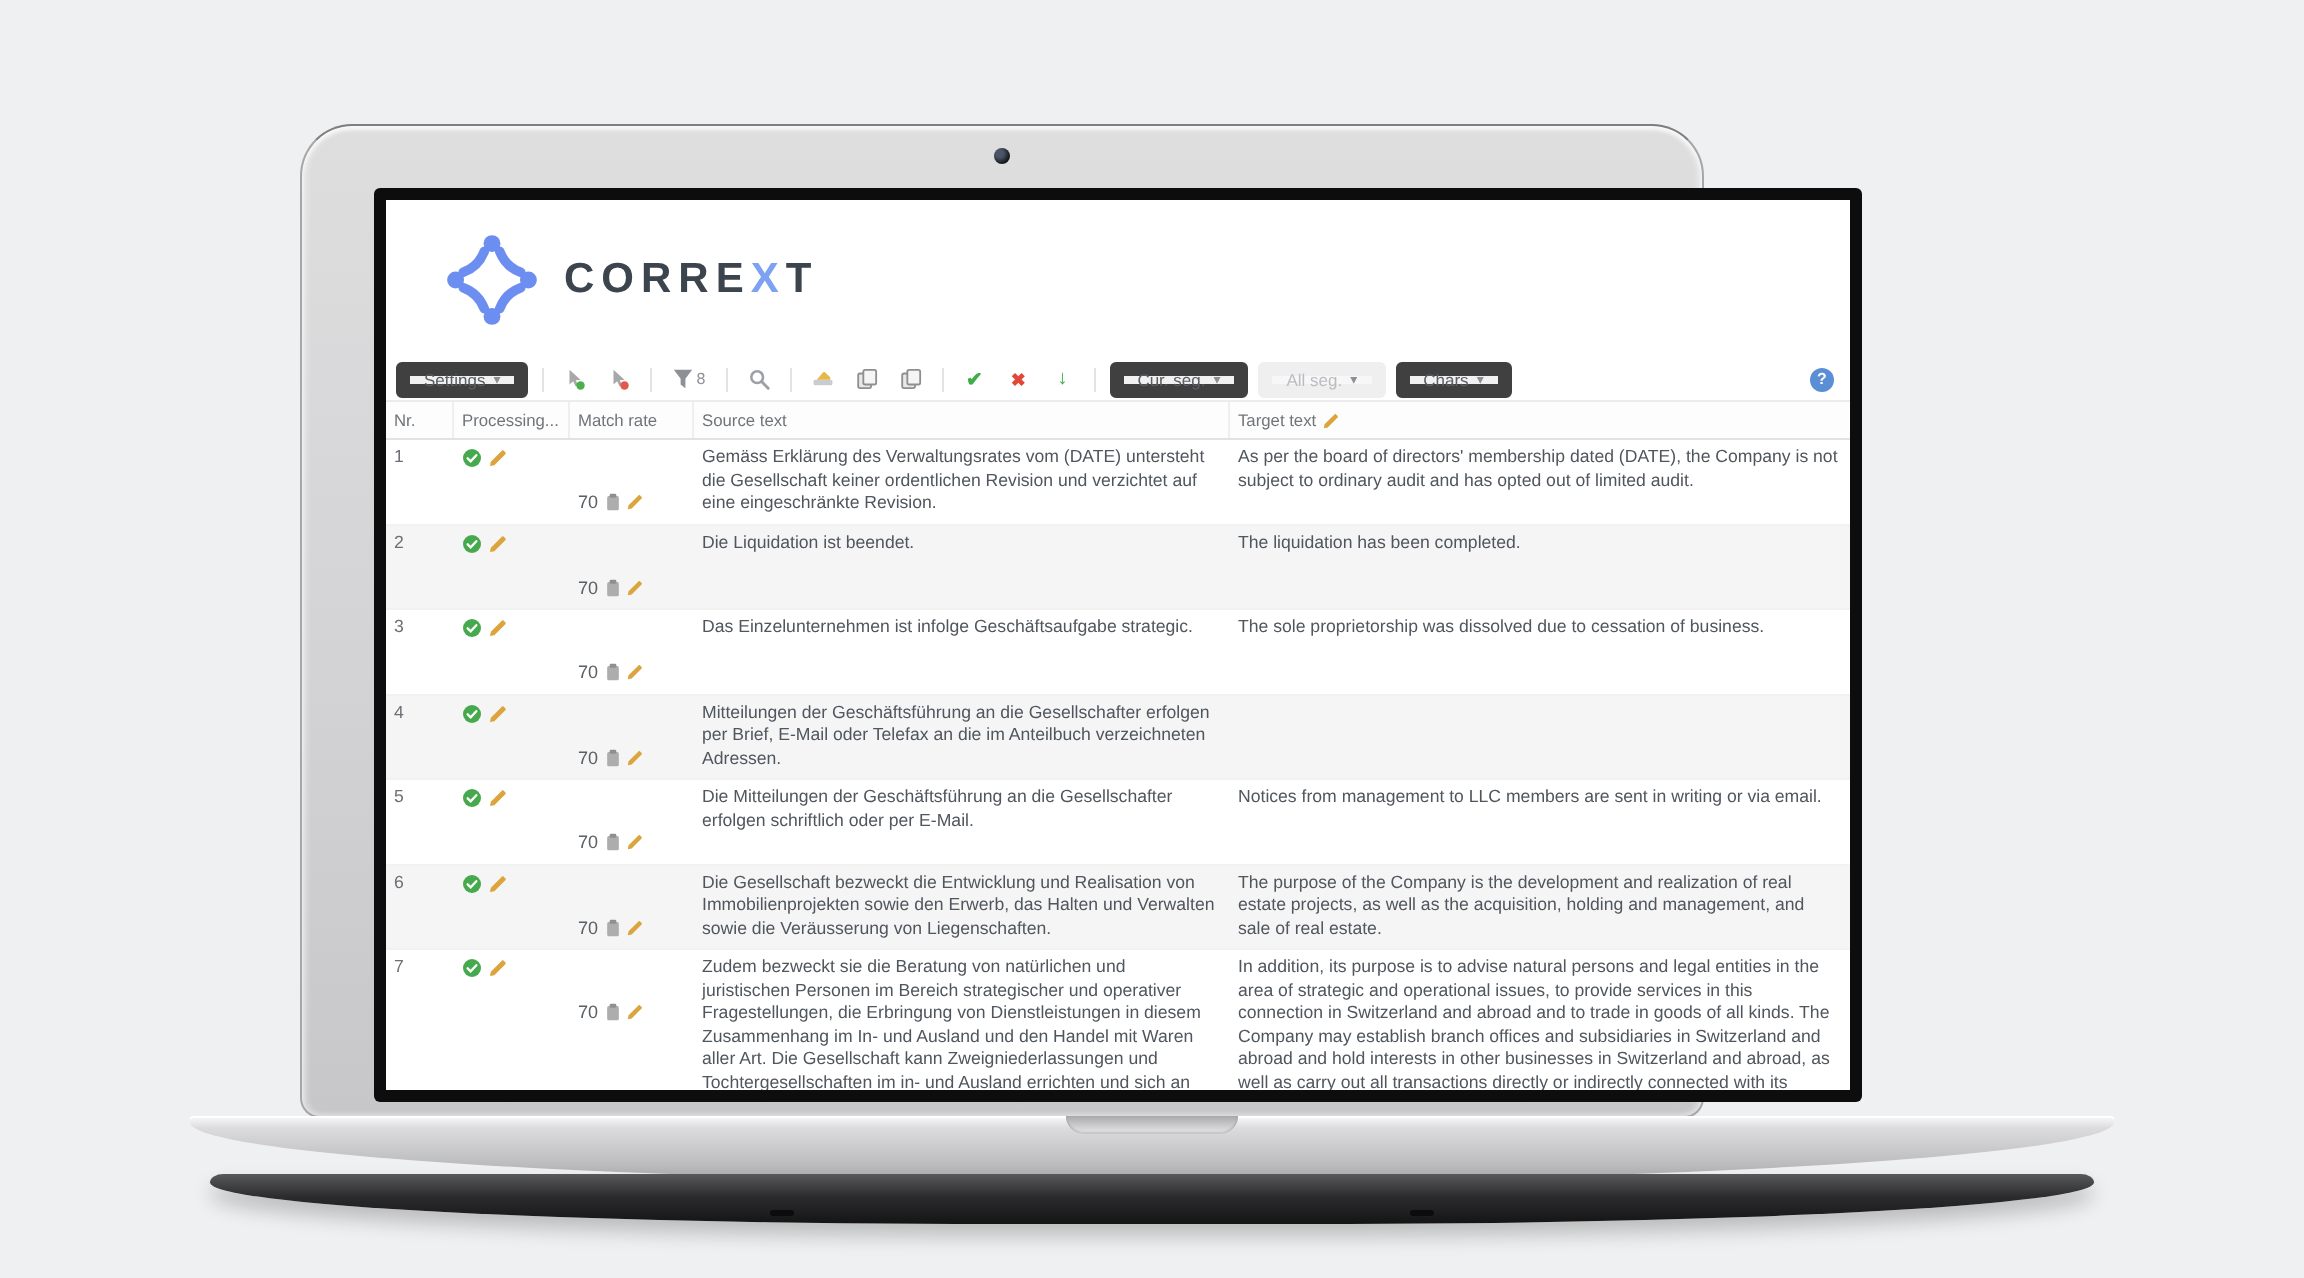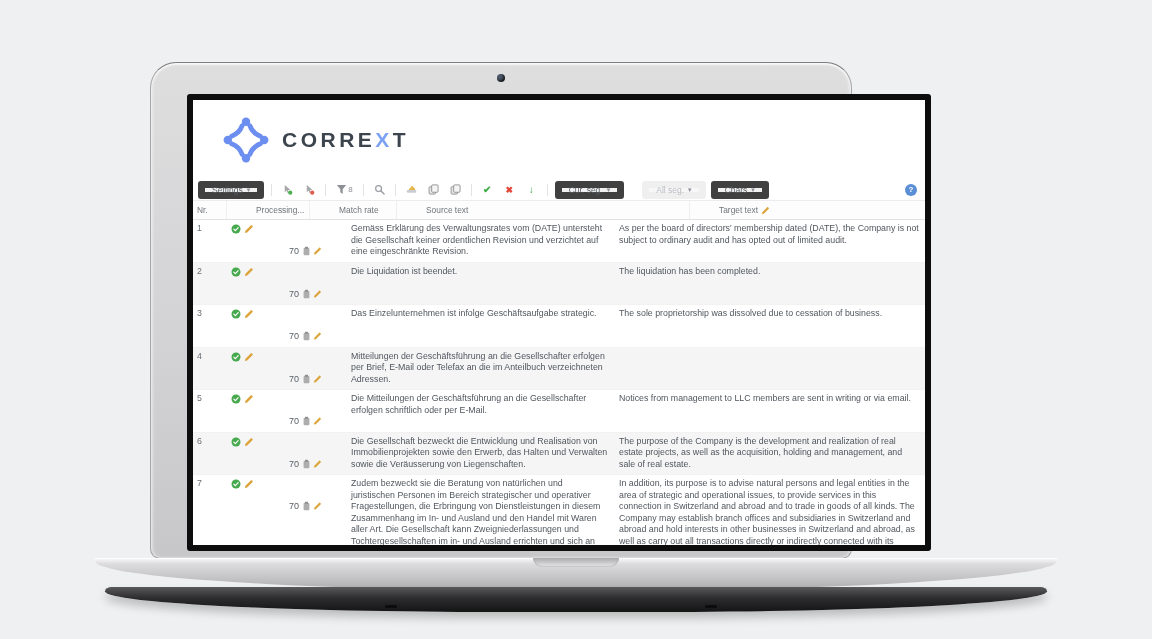--- a/index.html
+++ b/index.html
@@ -36,36 +36,36 @@
   .app { position:absolute; inset:0; color:#4e545b; }
   .app-header { height:79px; display:flex; align-items:center; gap:13px; padding-left:30px; }
   .logo { width:46px; height:46px; }
   .brand { font-size:21px; font-weight:bold; color:#3c444d; letter-spacing:3.5px; }
   .brand .accent { color:#7da2f2; }
 
   .toolbar { height:21px; display:flex; align-items:center; gap:5px; padding:0 8px 0 5px; }
   .tb-btn { display:inline-flex; align-items:center; gap:4px; background:#f1f1f2; border:7px solid #404040;
             border-radius:3px; padding:2px 7px; font-size:8.5px; color:#5a5f64; height:16px; cursor:default; }
   .tb-btn .caret { font-size:7px; color:#8b9096; }
-  .tb-btn.disabled { color:#b9bcc0; background:#f7f7f8; border-color:#efeff0;margin-left:13px; }
+  .tb-btn.disabled { color:#b9bcc0; background:#f7f7f8; border-color:#efeff0; }
   .tb-ico { width:17px; height:16px; display:inline-flex; align-items:center; justify-content:center; border-radius:3px; }
   .tb-ico svg { width:11px; height:11px; }
   .tb-sep { width:1px; height:12px; background:#e3e3e5; margin:0 2px; }
   .glyph-check { color:#3fae49; font-size:10px; font-weight:bold; }
   .glyph-x { color:#e2473a; font-size:9px; font-weight:bold; }
   .glyph-down { color:#3fae49; font-size:10px; font-weight:bold; }
   .filter-count { font-size:8px; color:#8d9096; margin-left:1px; }
   .tb-spacer { flex:1; }
   .help-badge { width:12px; height:12px; border-radius:50%; background:#5a8fd6; color:#fff; font-size:8px;
                 display:inline-flex; align-items:center; justify-content:center; font-weight:bold; }
 
   
   .grid { width:100%; }
   .thead, .trow { display:grid; grid-template-columns:34px 58px 62px 268px 1fr; }
-  .thead { font-size:8.4px; color:#70757a; border-top:1px solid #ececee; border-bottom:1px solid #e2e2e4; background:#fdfdfd;gap:25px; }
+  .thead { font-size:8.4px; color:#70757a; border-top:1px solid #ececee; border-bottom:1px solid #e2e2e4; background:#fdfdfd; }
   .thead > div { padding:4px 4px 4px 4px; border-right:1px solid #efeff1; display:flex; align-items:center; gap:3px; }
   .thead > div:last-child { border-right:none; }
   .thead .i-pencil { width:9px; height:9px; }
 
   .trow { font-size:8.8px; line-height:11.5px; color:#50565d; border-bottom:1px solid #f2f2f3; }
   .trow:nth-child(even) { background:#f5f5f6; }
   .trow > div { padding:3px 6px 4px 4px; }
   .c-nr { color:#6a7076; }
   .c-proc { display:flex; gap:3px; align-items:flex-start; padding-top:4px !important; }
   .c-proc svg { width:10px; height:10px; }

